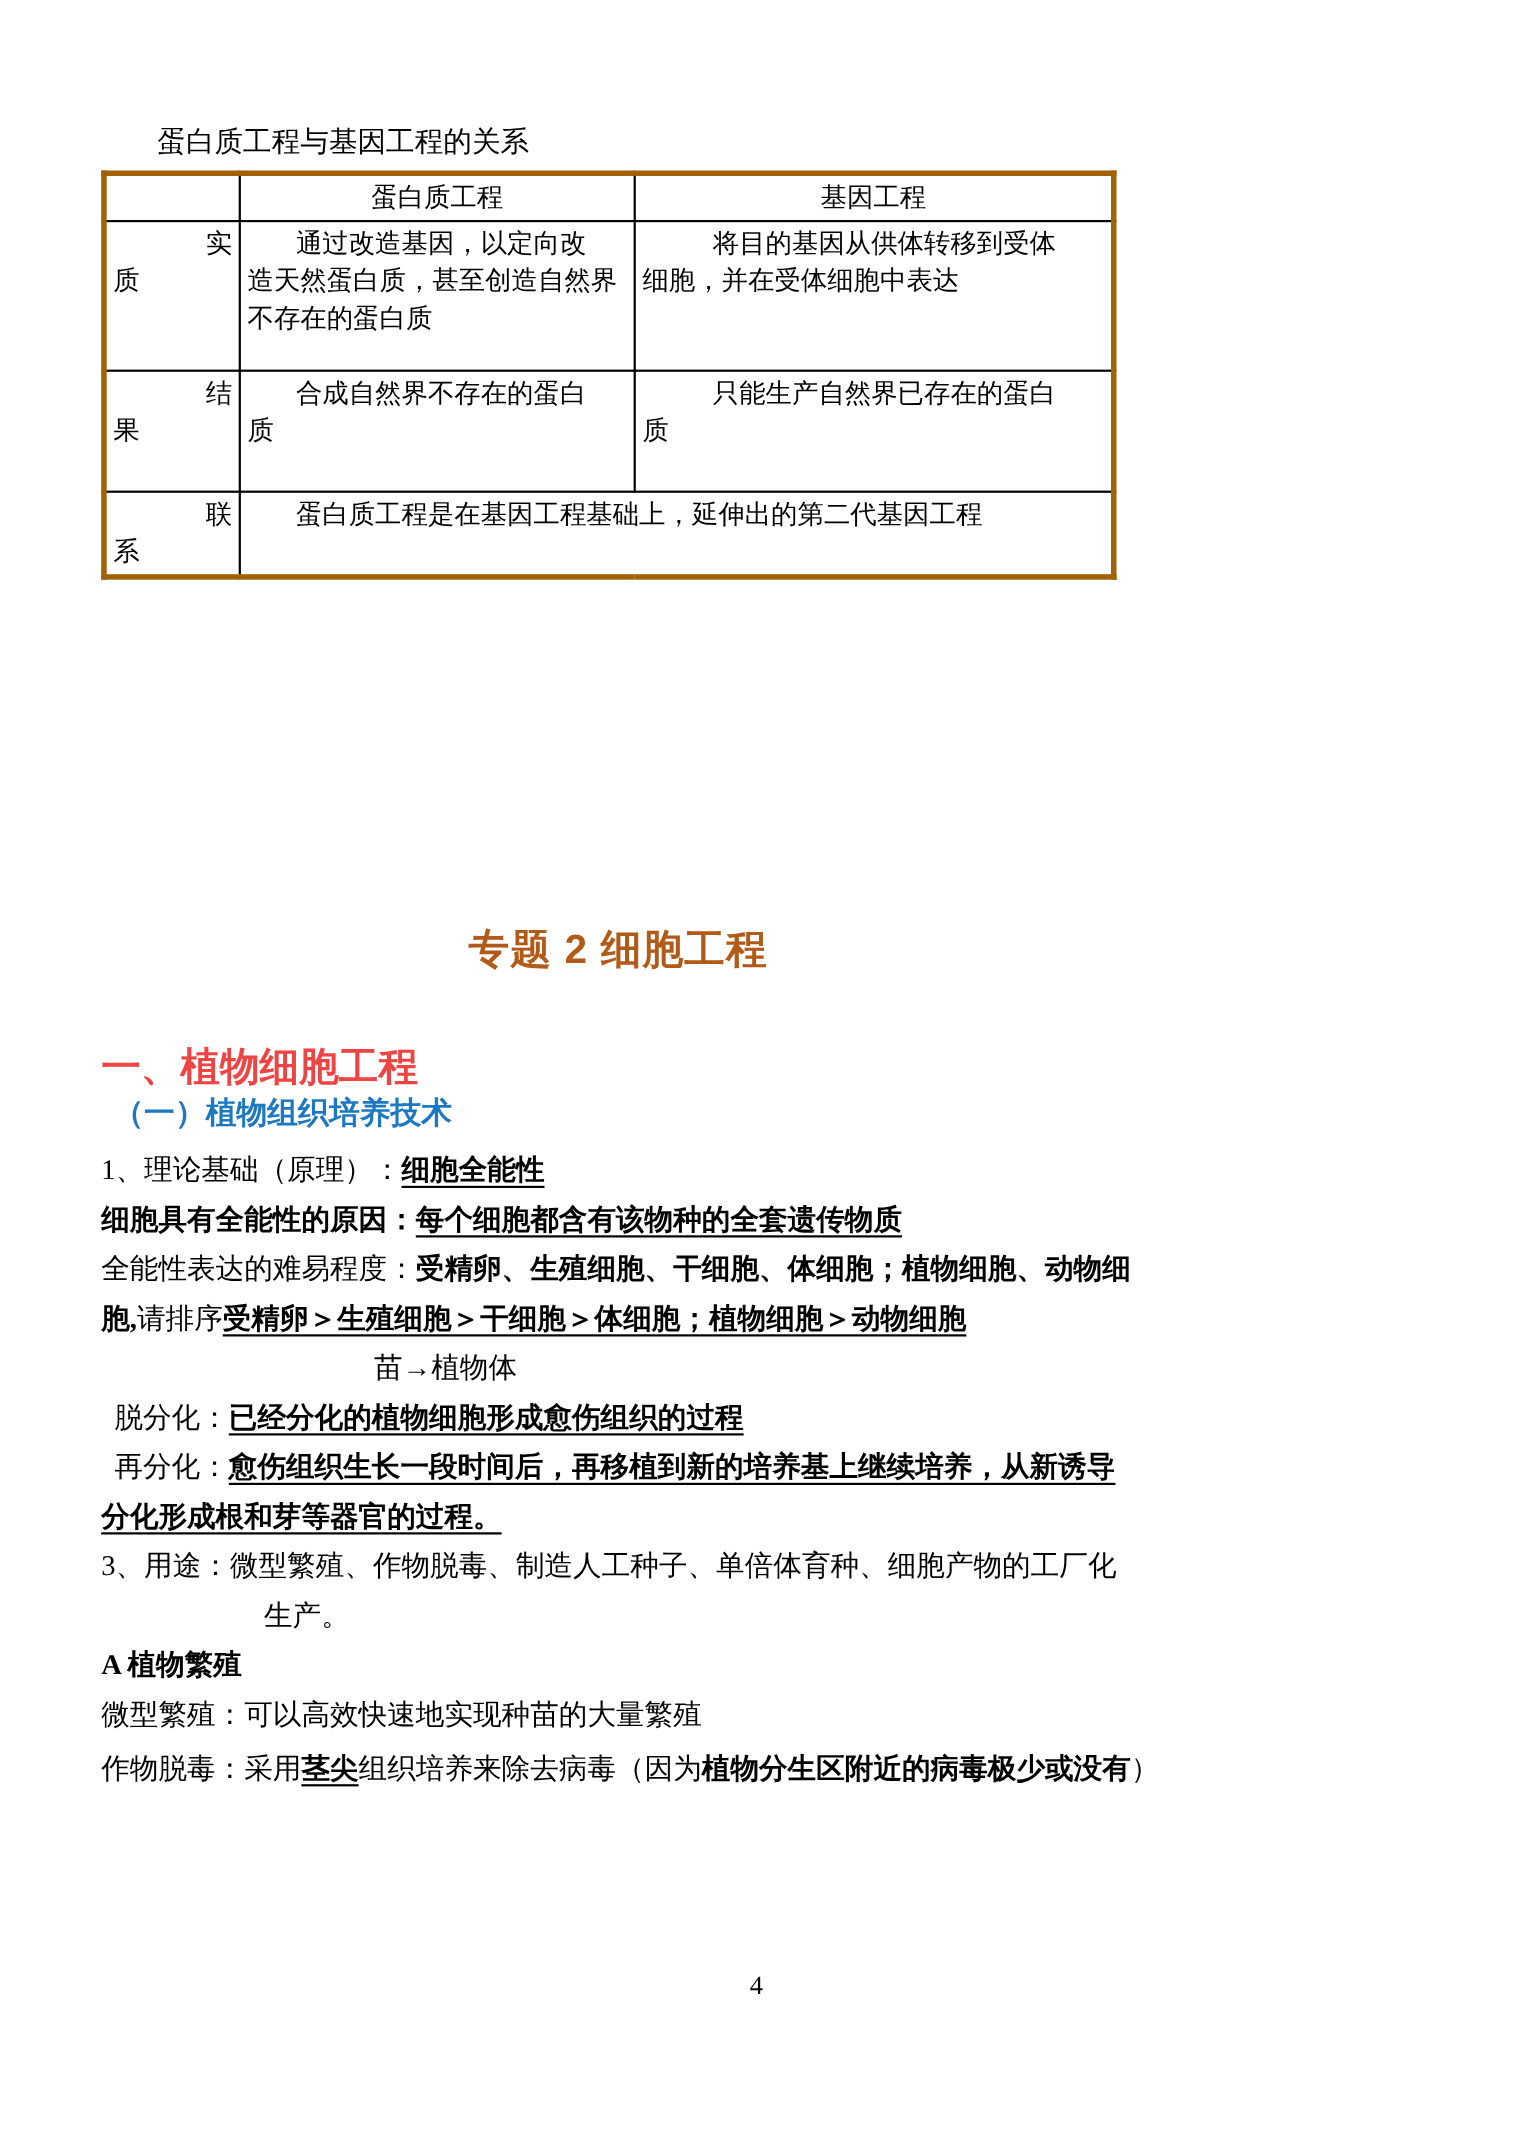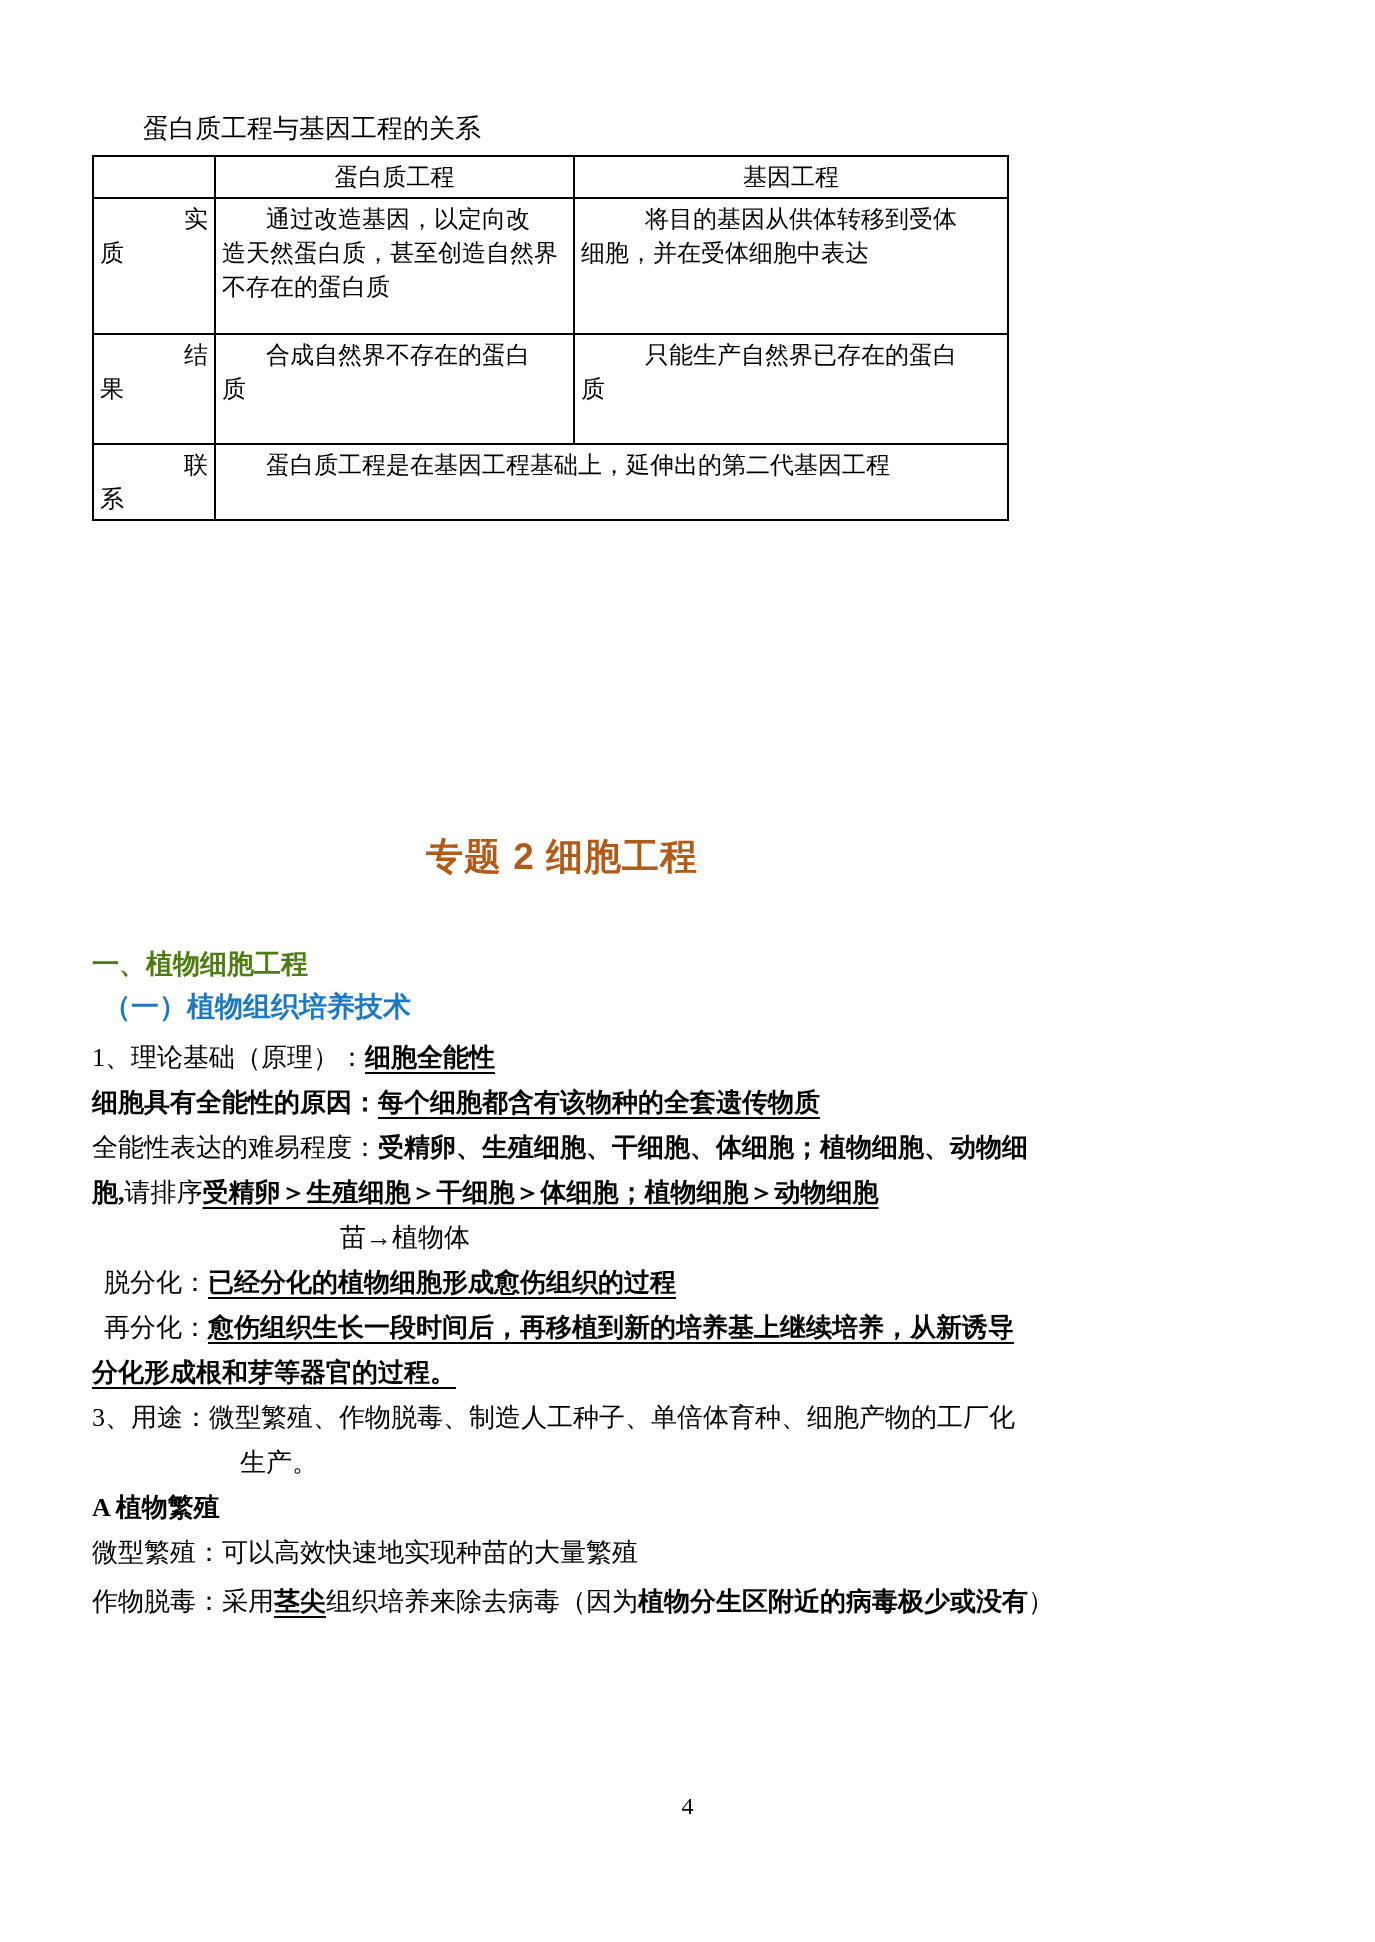--- a/index.html
+++ b/index.html
@@ -16,21 +16,21 @@
   
   .tbl-caption{
     font-size:26px;line-height:34px;
     margin-left:51px;margin-bottom:9px;
     white-space:nowrap;
   }
   table.cmp{
     border-collapse:collapse;
     table-layout:fixed;
     width:873px;
-    border:2px solid #a16207;
+    border:5px solid #a16207;
   }
   table.cmp td{
     border:2px solid #000;
     vertical-align:top;
     font-size:24px;line-height:34px;
     padding:3px 6px;
     overflow:hidden;
   }
   td.w-label{width:108px;padding:3px 5px;}
   td.w-c1{width:345px;}
@@ -54,22 +54,22 @@
     font-family:"Liberation Sans", sans-serif;
     font-weight:bold;
     font-size:37px;line-height:46px;
     color:#B25A17;
     letter-spacing:1px;
     white-space:nowrap;
   }
   .sec-blue{
     margin-top:64px;
     font-weight:bold;
-    font-size:27px;line-height:40px;
-    color:#4d7c0f;
+    font-size:36px;line-height:40px;
+    color:#ef4444;
     white-space:nowrap;
   }
   .subsec-blue{
     margin-top:2px;
     margin-left:11px;
     font-weight:bold;
     font-size:28px;line-height:42px;
     color:#1D78C2;
     white-space:nowrap;
   }

